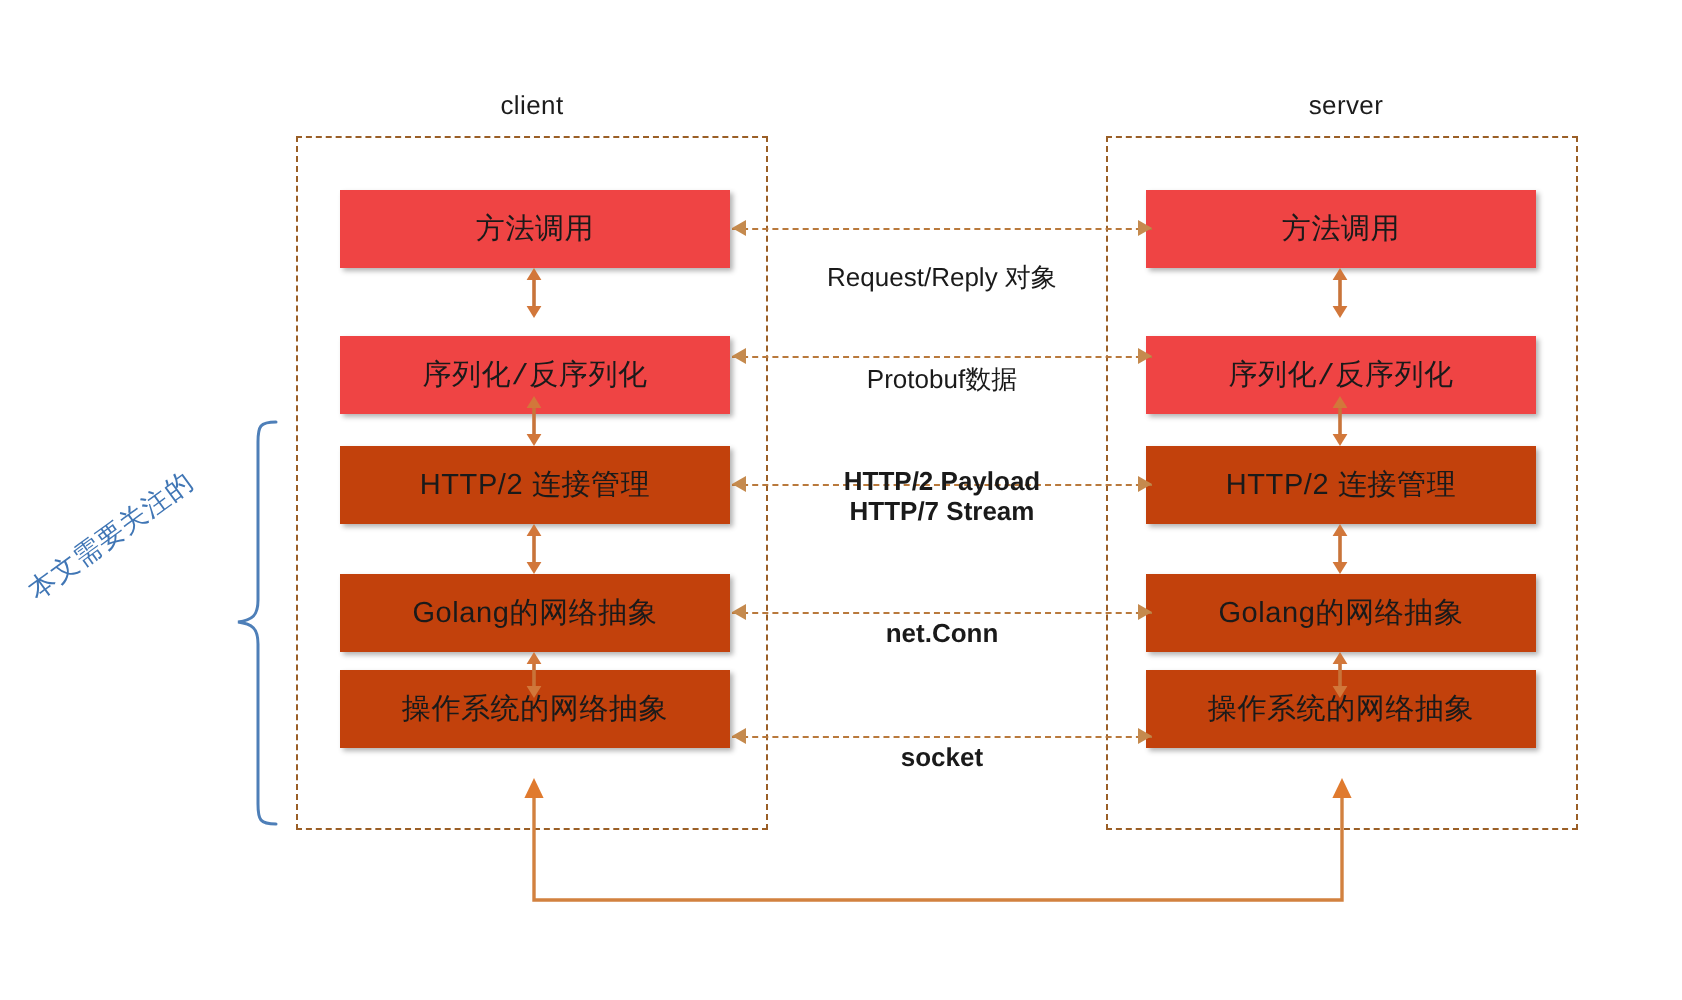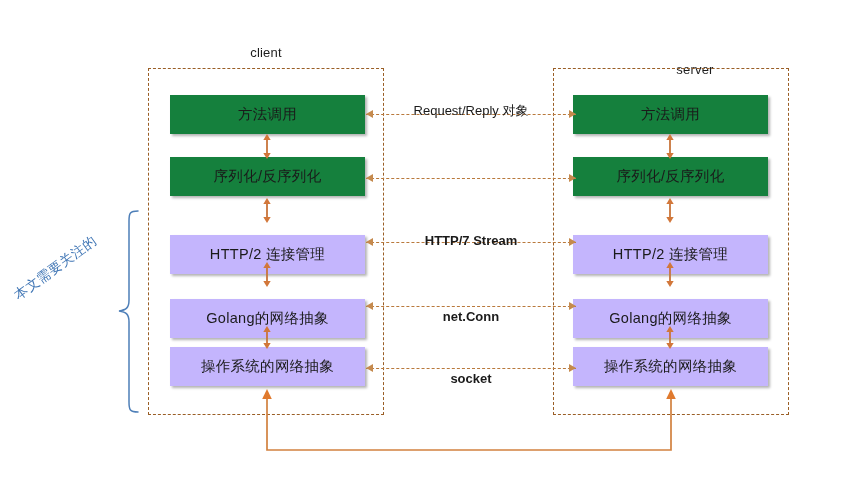--- a/index.html
+++ b/index.html
@@ -22,21 +22,21 @@
   
   .side-caption {
     position: absolute;
     font-size: 13px;
     color: #1c1c1c;
     text-align: center;
     letter-spacing: 0.2px;
     white-space: nowrap;
   }
   #caption-client { left: 148px; top: 45px; width: 236px; }
-  #caption-server { left: 577px; top: 45px; width: 236px; margin-top: 17px; }
+  #caption-server { left: 555px; top: 45px; width: 236px; }
 
   
   .zone {
     position: absolute;
     border: 1.6px dashed #9a5e26;
     box-sizing: border-box;
   }
   #zone-client { left: 148px; top: 68px; width: 236px; height: 347px; }
   #zone-server { left: 553px; top: 68px; width: 236px; height: 347px; }
 
@@ -48,28 +48,28 @@
     box-sizing: border-box;
     display: flex;
     align-items: center;
     justify-content: center;
     color: #1a1a1a;
     font-size: 14.5px;
     letter-spacing: 0.3px;
     box-shadow: 1.5px 1.5px 2.5px rgba(0,0,0,0.30);
     white-space: nowrap;
   }
-  .layer-box.tan    { background: #15803d; }
-  .layer-box.orange { background: #c4b5fd; margin-top: 12px; }
+  .layer-box.tan    { background: #ef4444; }
+  .layer-box.orange { background: #c2410c; }
 
   .col-client .layer-box { left: 170px; }
   .col-server .layer-box { left: 573px; }
 
   .row0 { top: 95px;  }
-  .row1 { top: 157px; }
+  .row1 { top: 168px; font-family: Liberation Mono, monospace; }
   .row2 { top: 223px; }
   .row3 { top: 287px; }
   .row4 { top: 335px; }
 
   
   .vert-arrow {
     position: absolute;
     width: 14px;
     height: 26px;
     overflow: visible;
@@ -113,21 +113,21 @@
   .link-label {
     position: absolute;
     left: 366px;
     width: 210px;
     text-align: center;
     font-size: 13px;
     color: #1a1a1a;
     line-height: 15px;
     white-space: nowrap;
   }
-  .ll0 { top: 103px; }
+  .ll0 { top: 131px; }
   .ll1 { top: 182px; }
   .ll2 { top: 233px; font-weight: bold; }
   .ll3 { top: 309px; font-weight: bold; }
   .ll4 { top: 371px; font-weight: bold; }
 
   
   #tcp-path { position: absolute; left: 0; top: 0; }
   #tcp-label {
     position: absolute;
     left: 340px;
@@ -248,21 +248,25 @@
   <div class="arrow-head arrow-left  ah2"></div>
   <div class="arrow-head arrow-right ah2"></div>
   <div class="arrow-head arrow-left  ah3"></div>
   <div class="arrow-head arrow-right ah3"></div>
   <div class="arrow-head arrow-left  ah4"></div>
   <div class="arrow-head arrow-right ah4"></div>
 
   <div class="link-label ll0">
     <div>Request/Reply 对象</div>
   </div>
+  <div class="link-label ll1">
+    <div>Protobuf数据</div>
+  </div>
   <div class="link-label ll2">
+    <div>HTTP/2 Payload</div>
     <div>HTTP/7 Stream</div>
   </div>
   <div class="link-label ll3">
     <div>net.Conn</div>
   </div>
   <div class="link-label ll4">
     <div>socket</div>
   </div>
 
   <svg id="tcp-path" width="841" height="500">

